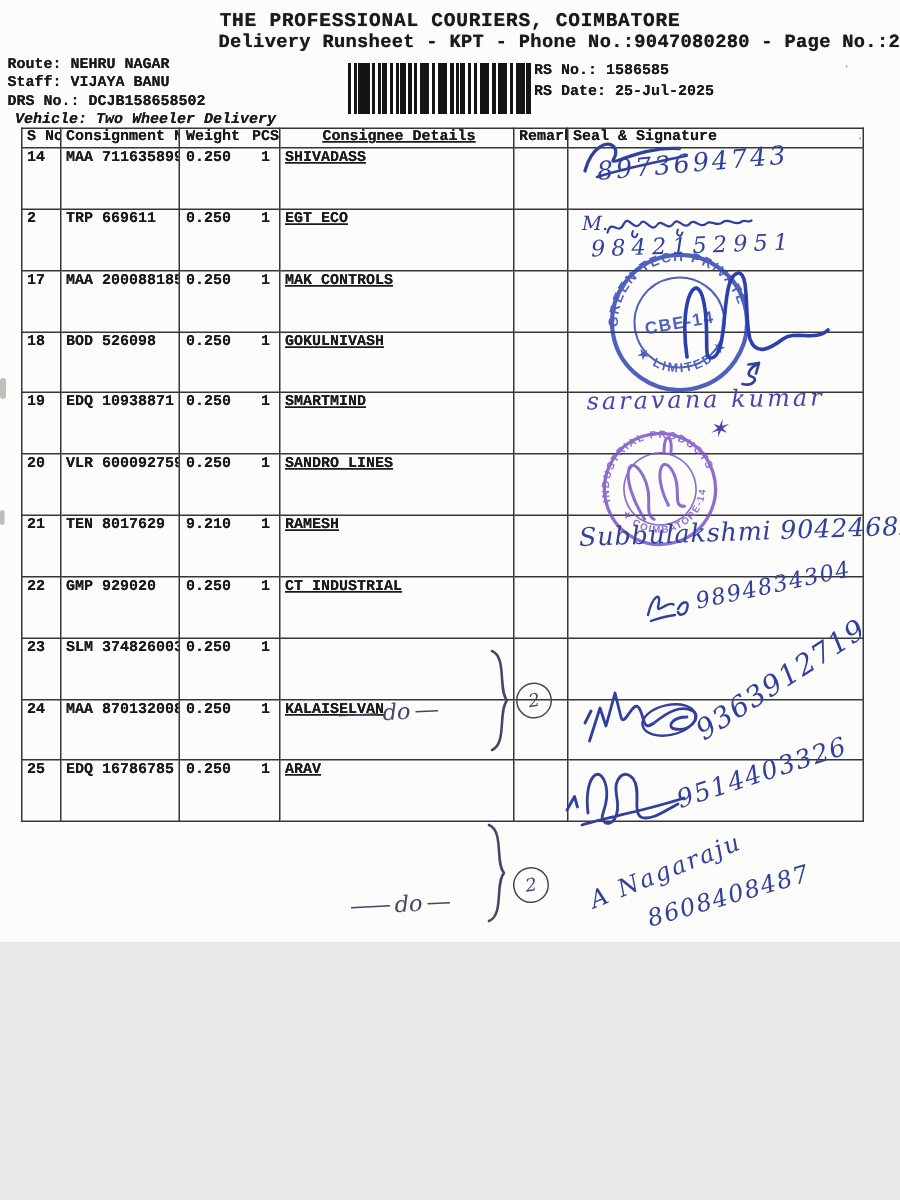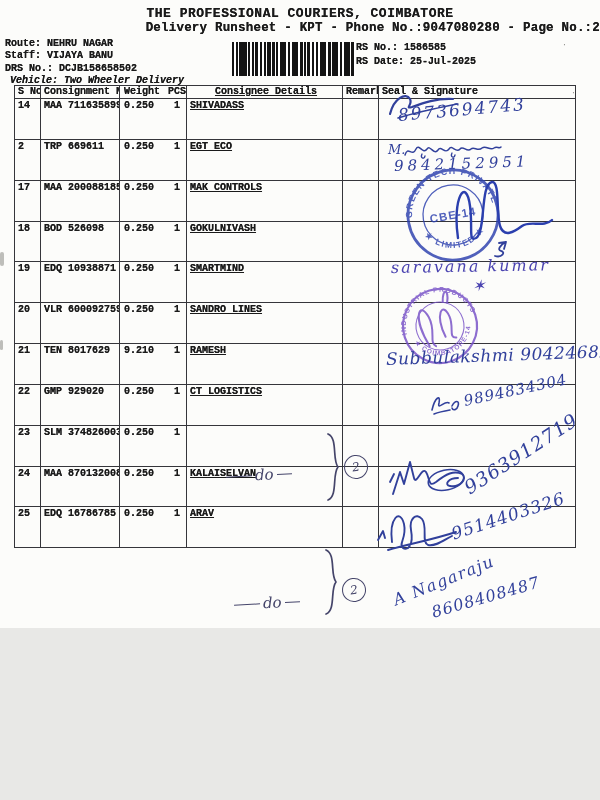--- a/index.html
+++ b/index.html
@@ -194,21 +194,21 @@
         </tr>
     <tr class="data">
           <td>22</td>
           <td>GMP 929020</td>
           <td>
             <span class="wcell">
               <span class="w">0.250</span>
               <span class="p">1</span>
             </span>
           </td>
-          <td class="consignee">CT LOGISTICS</td>
+          <td class="consignee">CT INDUSTRIAL</td>
           <td></td>
           <td></td>
         </tr>
     <tr class="data">
           <td>23</td>
           <td>SLM 374826003</td>
           <td>
             <span class="wcell">
               <span class="w">0.250</span>
               <span class="p">1</span>

